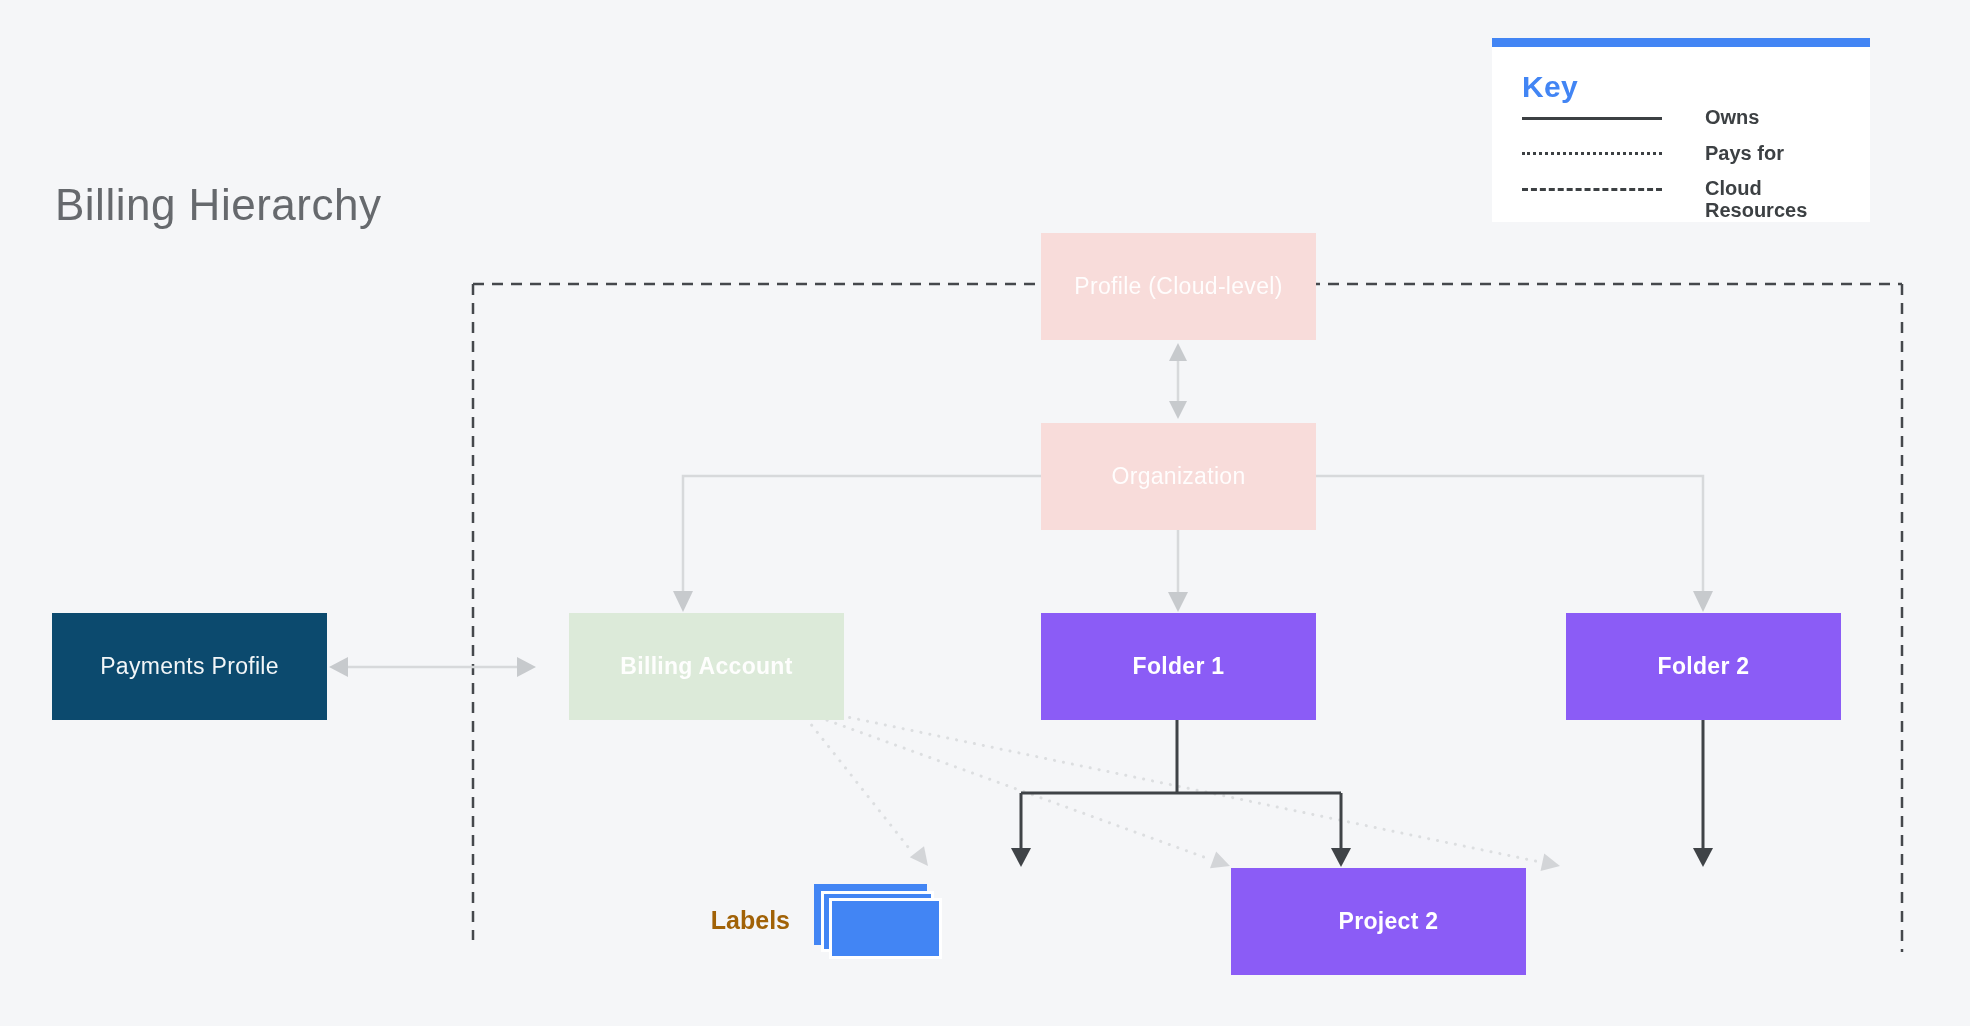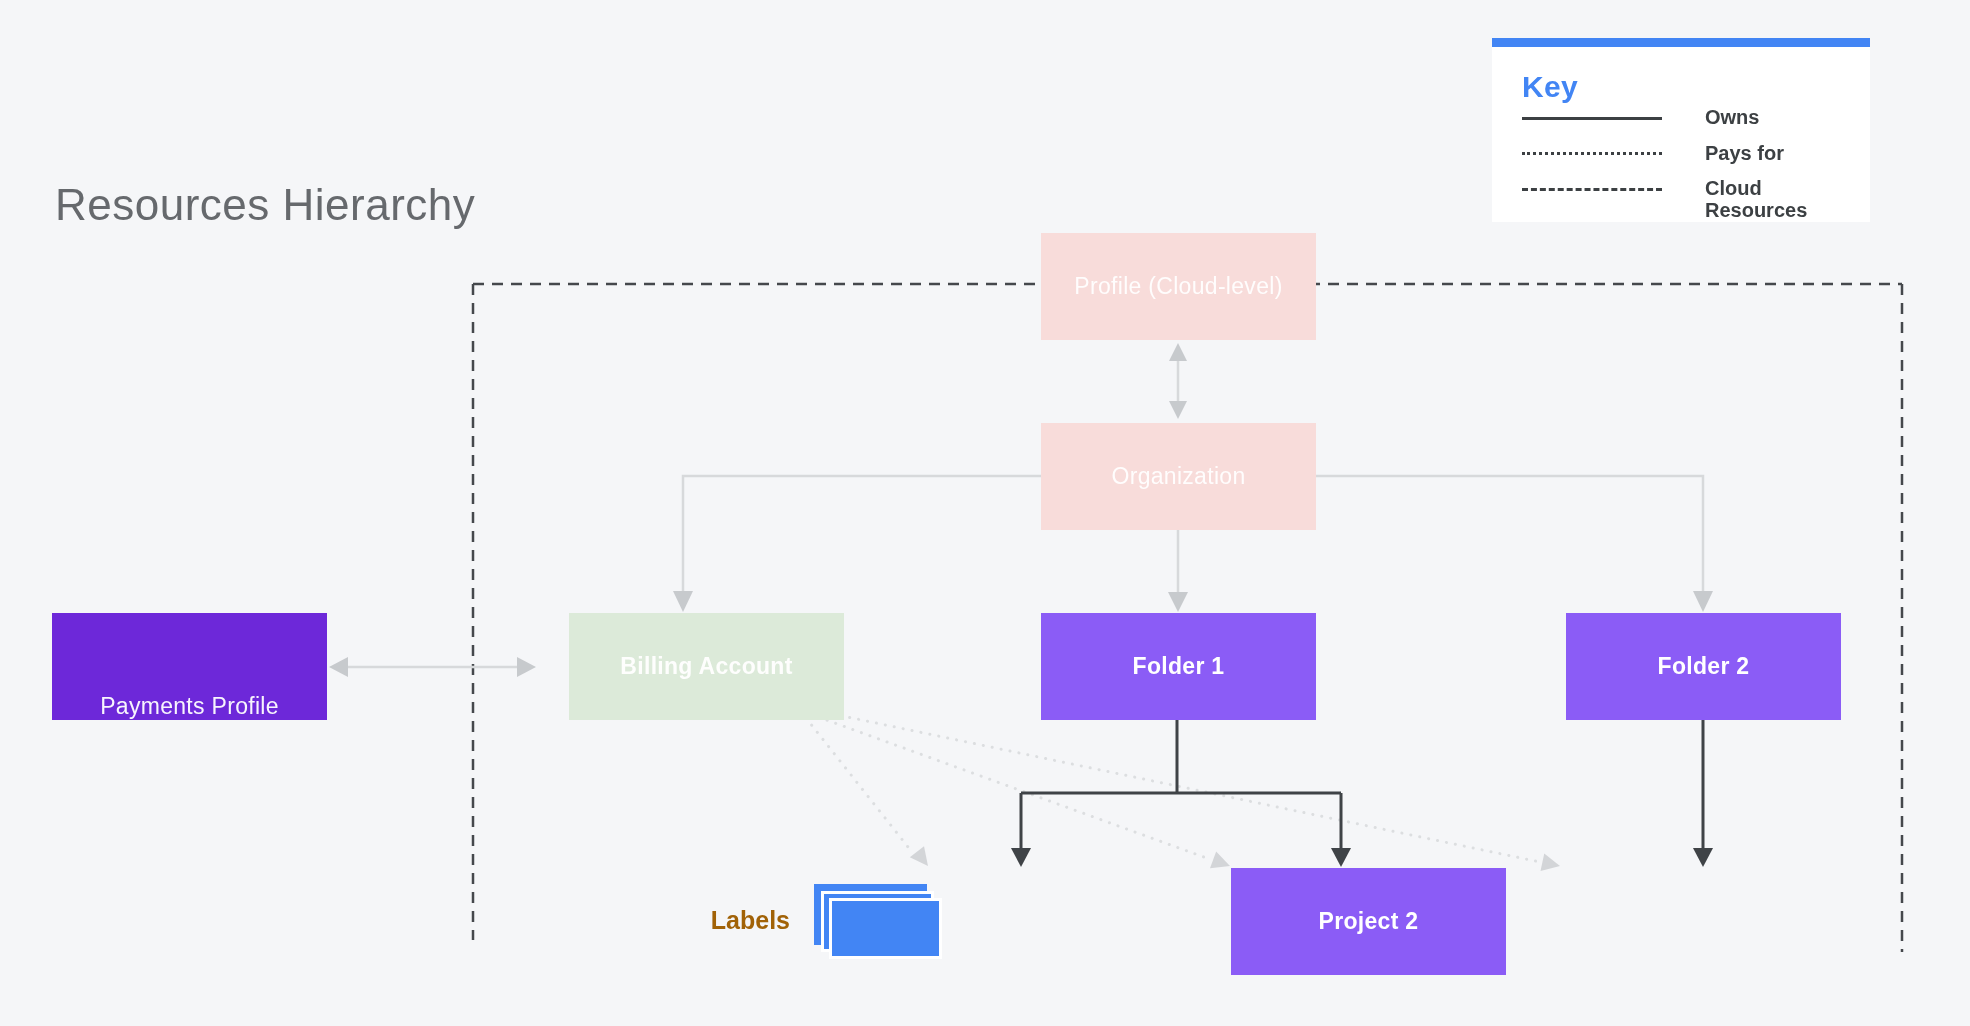--- a/index.html
+++ b/index.html
@@ -18,31 +18,31 @@
   }
 
   
   .node{
     position:absolute;width:275px;height:107px;
     display:flex;align-items:center;justify-content:center;
     font-size:23px;letter-spacing:0.3px;z-index:2;text-align:center;
   }
   .node.pink{background:#f8dcda;color:rgba(255,255,255,0.93);}
   .node.green{background:#dcead9;color:rgba(255,255,255,0.95);}
-  .node.cream{background:#6d28d9;color:rgba(255,255,255,0.95);align-items:flex-end;}
+  .node.cream{background:#0c4a6e;color:rgba(255,255,255,0.95);}
   .node.blue{background:#8b5cf6;color:#ffffff;font-weight:bold;}
 
   #node-domain{left:1041px;top:233px;}
   #node-organization{left:1041px;top:423px;}
   #node-payments{left:52px;top:613px;}
   #node-billing{left:569px;top:613px;font-weight:bold;}
   #node-folder1{left:1041px;top:613px;}
   #node-folder2{left:1566px;top:613px;}
   #node-project1{left:897px;top:868px;}
-  #node-project2{left:1231px;top:868px;}
+  #node-project2{left:1231px;top:868px;padding-left:20px;}
   #node-project3{left:1565px;top:868px;}
 
   
   .labels-caption{
     position:absolute;left:640px;top:906px;width:150px;
     text-align:right;font-size:25px;font-weight:bold;color:#a16207;z-index:3;
   }
   .cards-icon{position:absolute;left:814px;top:884px;width:131px;height:81px;z-index:3;}
   .cards-icon .card{position:absolute;width:113px;height:61px;background:#4285f4;box-sizing:border-box;}
   .cards-icon .card.c1{left:0;top:0;}
@@ -125,21 +125,21 @@
         <path d="M1703,720 V849"></path>
       </g>
       <g fill="#3f4347" stroke="none">
         <polygon points="1011,848 1031,848 1021,867"></polygon>
         <polygon points="1331,848 1351,848 1341,867"></polygon>
         <polygon points="1693,848 1713,848 1703,867"></polygon>
       </g>
     </g>
   </svg>
 
-  <div class="page-title">Resources Hierarchy</div>
+  <div class="page-title">Billing Hierarchy</div>
 
   <div class="node pink" id="node-domain">
       <span>Profile (Cloud-level)</span>
     </div>
   <div class="node pink" id="node-organization">
       <span>Organization</span>
     </div>
   <div class="node cream" id="node-payments">
       <span>Payments Profile</span>
     </div>

